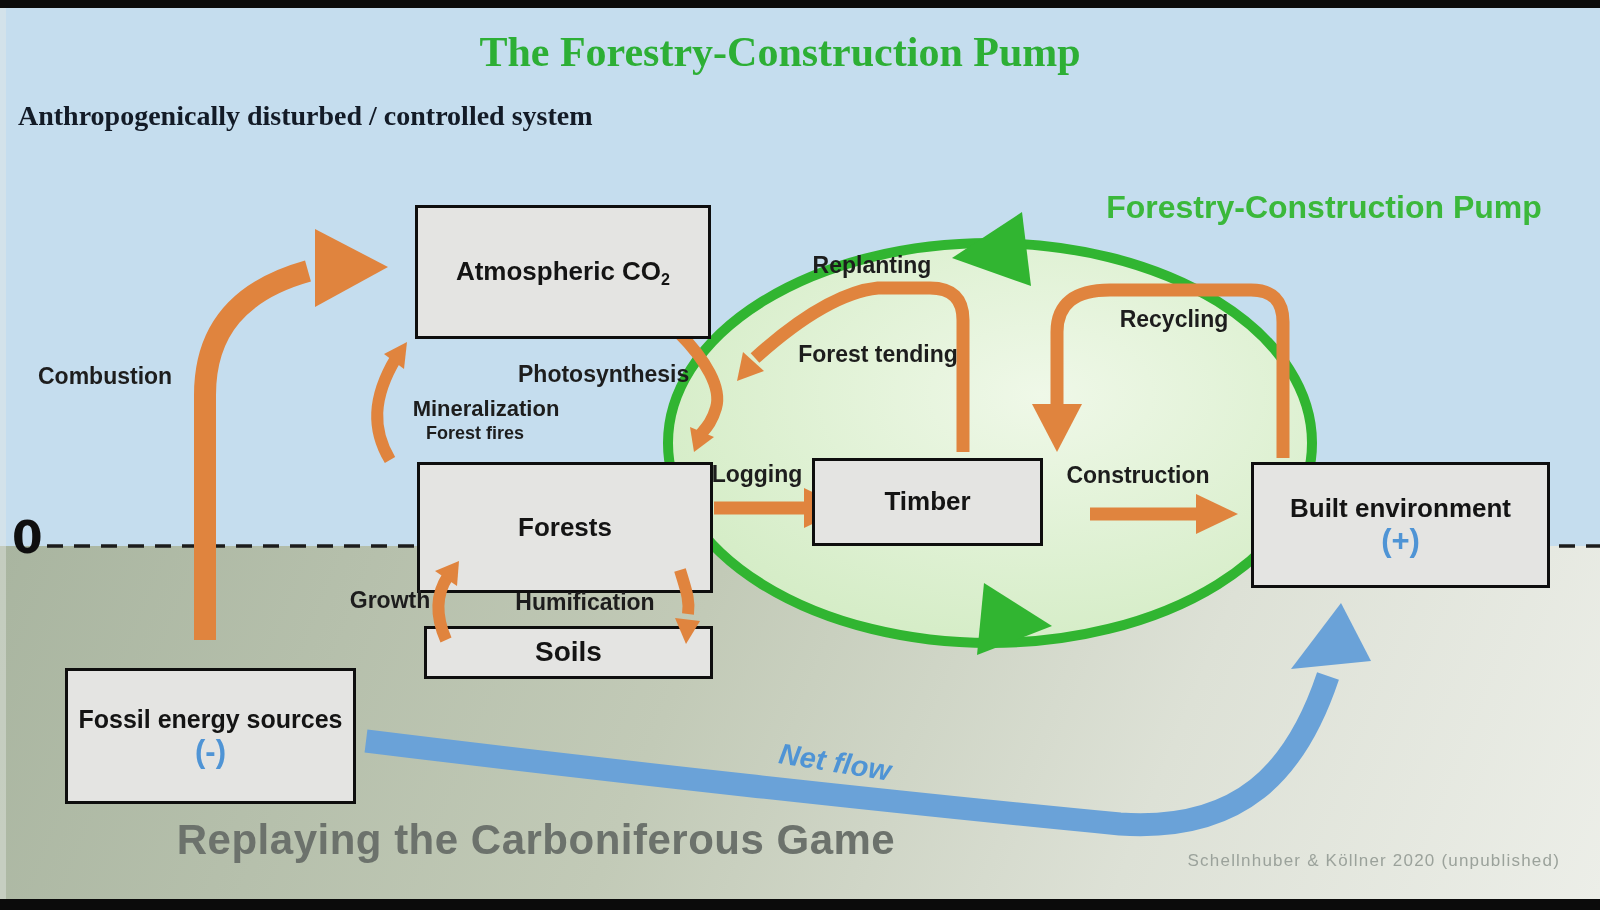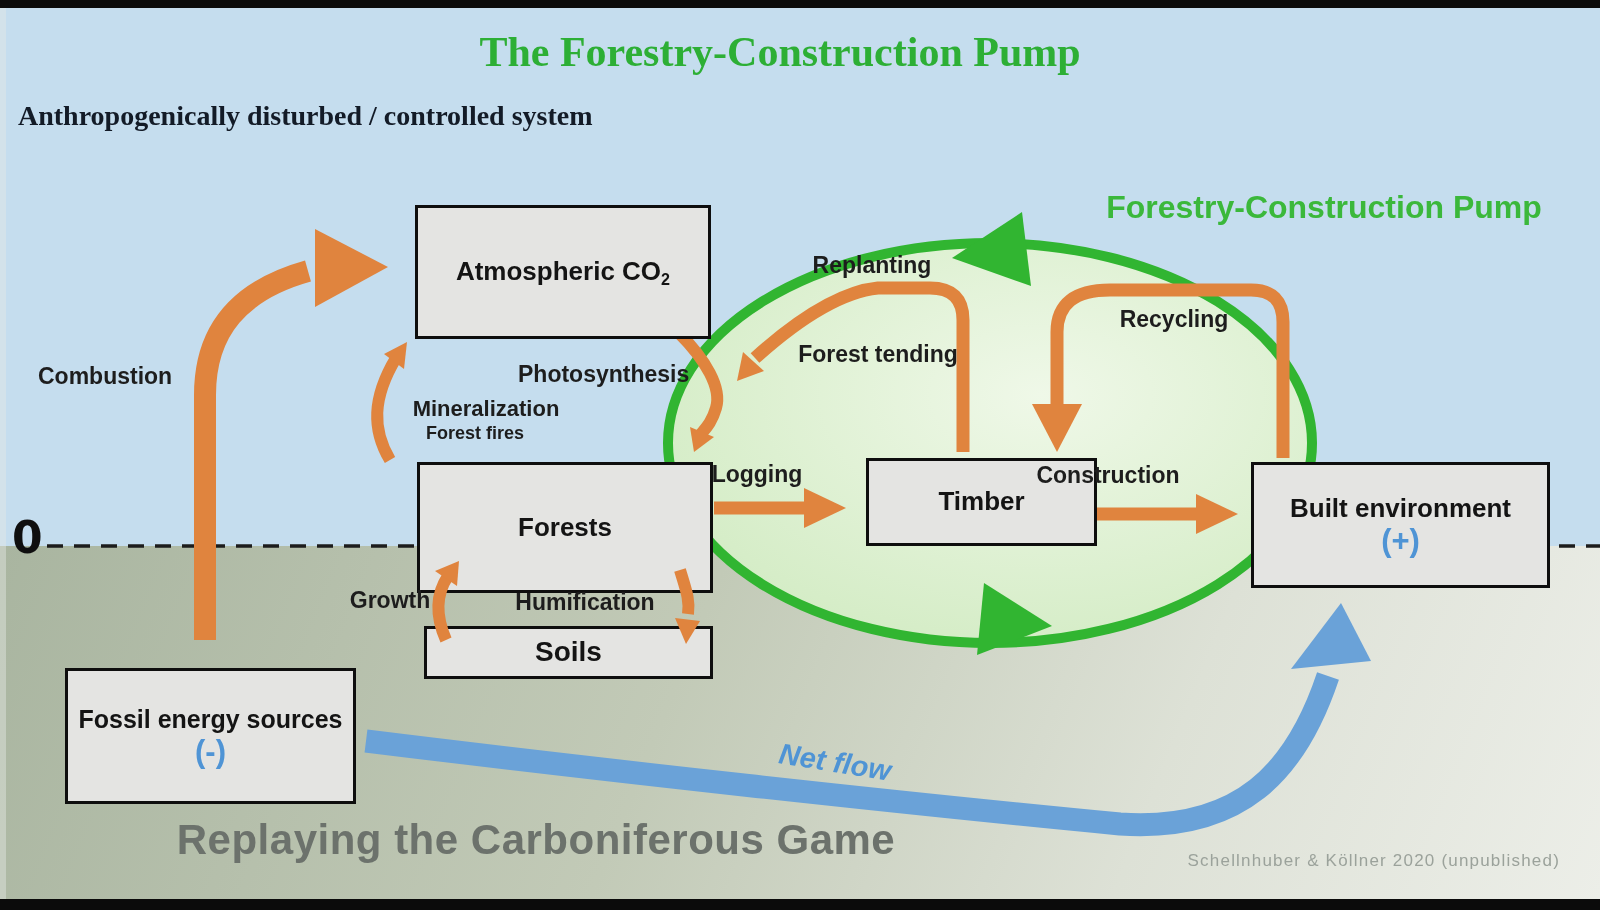--- a/index.html
+++ b/index.html
@@ -119,21 +119,21 @@
   </div>
 
   <div class="box" style="left:417px;top:462px;width:290px;height:125px;text-align:right;">
     <div class="bxl">Forests</div>
   </div>
 
   <div class="box" style="left:424px;top:626px;width:283px;height:47px;">
     <div class="bxl" style="font-size:28px;">Soils</div>
   </div>
 
-  <div class="box" style="left:866px;top:458px;width:225px;height:82px;justify-content:center;">
+  <div class="box" style="left:812px;top:458px;width:225px;height:82px;justify-content:center;">
     <div class="bxl">Timber</div>
   </div>
 
   <div class="box" style="left:65px;top:668px;width:285px;height:130px;">
     <div class="bxl" style="font-size:25px;">Fossil energy sources</div>
     <div class="sign">(-)</div>
   </div>
 
   <div class="box" style="left:1251px;top:462px;width:293px;height:120px;">
     <div class="bxl">Built environment</div>
@@ -157,21 +157,21 @@
   <div class="zero">0</div>
 
   <div class="flabel left" style="left:38px;top:363px;">Combustion</div>
   <div class="flabel left" style="left:518px;top:361px;">Photosynthesis</div>
   <div class="flabel" style="left:486px;top:396px;font-size:22px;">Mineralization</div>
   <div class="flabel" style="left:475px;top:423px;font-size:18px;">Forest fires</div>
   <div class="flabel" style="left:872px;top:252px;">Replanting</div>
   <div class="flabel" style="left:878px;top:295px;margin-top:46px;">Forest tending</div>
   <div class="flabel" style="left:1174px;top:306px;">Recycling</div>
   <div class="flabel" style="left:757px;top:461px;">Logging</div>
-  <div class="flabel" style="left:1108px;top:462px;text-align:right;">Construction</div>
+  <div class="flabel" style="left:1138px;top:462px;text-align:right;">Construction</div>
   <div class="flabel" style="left:390px;top:587px;">Growth</div>
   <div class="flabel" style="left:585px;top:589px;">Humification</div>
   <div class="netflow">Net flow</div>
 
   <div class="caption">Replaying the Carboniferous Game</div>
   <div class="credit">Schellnhuber &amp; Köllner 2020 (unpublished)</div>
 
   <div class="bar top"></div>
   <div class="bar bottom"></div>
 </div>

